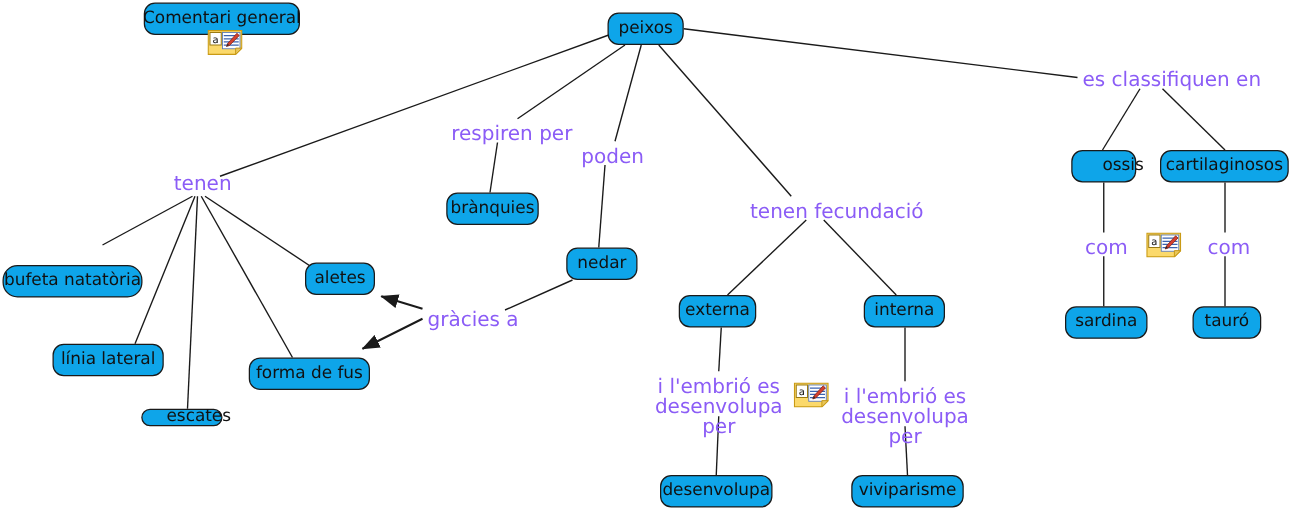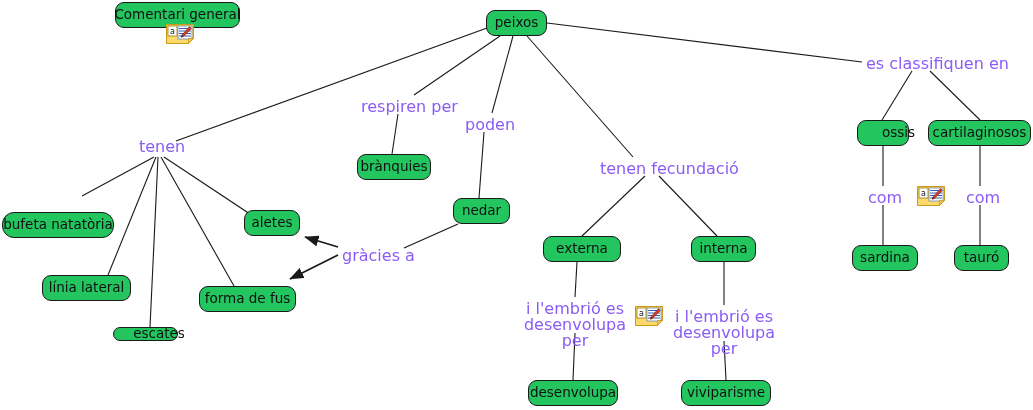--- a/index.html
+++ b/index.html
@@ -24,21 +24,21 @@
     width: 1033px;
     height: 410px;
     pointer-events: none;
   }
   .node {
     position: absolute;
     box-sizing: border-box;
     display: flex;
     align-items: center;
     justify-content: center;
-    background: #22c55e;
+    background: #0ea5e9;
     border: 1px solid #1a1a1a;
     border-radius: 9px;
     color: #111111;
     font-size: 13.5px;
     line-height: 1;
     white-space: nowrap;
     padding: 0 9px;
     height: 26px;
   }
   .link-label {
@@ -103,21 +103,21 @@
   <div id="node-group">
       <div class="node" style="left: 115px; top: 2px; width: 125px; height: 26px;">Comentari general</div>
       <div class="node" style="left: 486px; top: 10px; width: 61px; height: 26px;">peixos</div>
       <div class="node" style="left: 357px; top: 154px; width: 74px; height: 26px;">brànquies</div>
       <div class="node" style="left: 453px; top: 198px; width: 57px; height: 26px;">nedar</div>
       <div class="node" style="left: 2px; top: 212px; width: 112px; height: 26px; border-radius: 12px;">bufeta natatòria</div>
       <div class="node" style="left: 42px; top: 275px; width: 89px; height: 26px;">línia lateral</div>
       <div class="node" style="left: 113px; top: 327px; width: 65px; height: 14px; padding-left: 36px;">escates</div>
       <div class="node" style="left: 199px; top: 286px; width: 97px; height: 26px;">forma de fus</div>
       <div class="node" style="left: 244px; top: 210px; width: 56px; height: 26px;">aletes</div>
-      <div class="node" style="left: 543px; top: 236px; width: 78px; height: 26px;">externa</div>
+      <div class="node" style="left: 543px; top: 236px; width: 62px; height: 26px;">externa</div>
       <div class="node" style="left: 691px; top: 236px; width: 65px; height: 26px;">interna</div>
       <div class="node" style="left: 528px; top: 380px; width: 90px; height: 26px;">desenvolupa</div>
       <div class="node" style="left: 681px; top: 380px; width: 90px; height: 26px;">viviparisme</div>
       <div class="node" style="left: 857px; top: 120px; width: 52px; height: 26px; padding-left: 40px;">ossis</div>
       <div class="node" style="left: 928px; top: 120px; width: 103px; height: 26px;">cartilaginosos</div>
       <div class="node" style="left: 852px; top: 245px; width: 66px; height: 26px;">sardina</div>
       <div class="node" style="left: 954px; top: 245px; width: 55px; height: 26px;">tauró</div>
     </div>
   <div id="label-group">
       <div class="link-label" style="left: 139px; top: 139px;">tenen</div>

